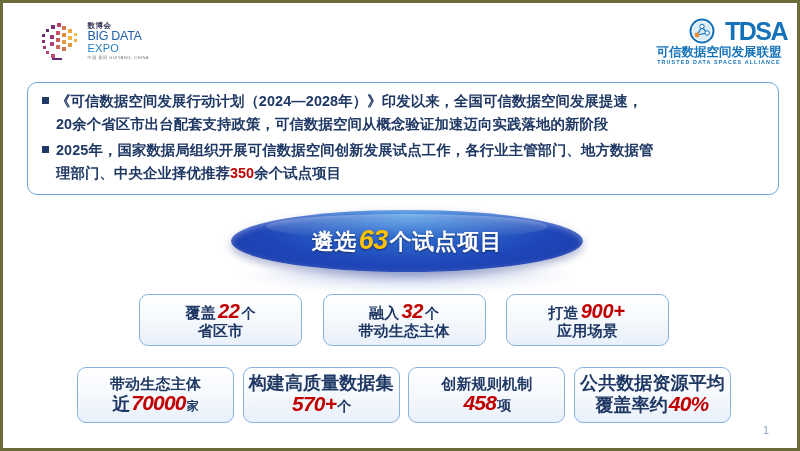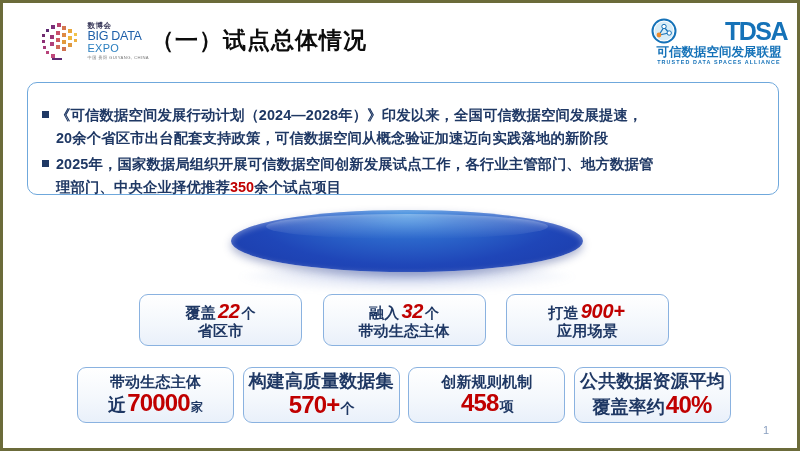--- a/index.html
+++ b/index.html
@@ -81,21 +81,21 @@
 
   .logo-tdsa {
     position: absolute;
     right: 10px; top: 14px;
     width: 136px; height: 50px;
     text-align: center;
   }
   .tdsa-top {
     display: flex;
     align-items: center;
-    justify-content: space-between;
+    justify-content: flex-end;
     height: 28px;
     gap: 8px;
   }
   .tdsa-node-mark {
     width: 26px; height: 26px;
     flex: 0 0 26px;
     margin-right: 2px;
   }
   .tdsa-word {
     font-size: 25px;
@@ -125,21 +125,21 @@
   .bullet-panel {
     position: absolute;
     left: 24px;
     top: 79px;
     width: 752px;
     height: 113px;
     border: 1.4px solid #6fa8dc;
     border-radius: 10px;
     background: #ffffff;
     box-sizing: border-box;
-    padding: 21px 14px 0 14px;
+    padding: 7px 14px 0 14px;
   }
   .bullet-row {
     display: flex;
     align-items: flex-start;
     margin-bottom: 3px;
   }
   .bullet-sq {
     width: 7px; height: 7px;
     background: #1f3864;
     flex: 0 0 7px;
@@ -263,22 +263,23 @@
   }
   .num {
     font-size: 20px;
     font-weight: bold;
     font-style: italic;
     color: #c00000;
     letter-spacing: -0.3px;
     padding: 0 2px;
   }
   .num-lg {
-    font-size: 24px;
-    font-weight: bold;
+    font-size: 21px;
+    font-weight: bold;
+    font-style: italic;
     color: #c00000;
     letter-spacing: -0.8px;
     padding: 0 1px;
   }
   .unit {
     font-size: 14px;
     font-weight: bold;
     color: #1f3864;
   }
   .unit-sm {
@@ -333,21 +334,20 @@
         </svg>
       </div>
       <div class="logo-text">
         <div class="logo-cn">数博会</div>
         <div class="logo-big">BIG DATA</div>
         <div class="logo-expo">EXPO</div>
         <div class="logo-sub">中国 贵阳 GUIYANG, CHINA</div>
       </div>
     </div>
 
-    <div class="slide-title">（一）试点总体情况</div>
 
     <div class="logo-tdsa">
       <div class="tdsa-top">
         <div class="tdsa-node-mark">
           <svg viewBox="0 0 26 26" width="26" height="26" aria-hidden="true">
             <circle cx="13" cy="13" r="11.5" fill="none" stroke="#1572b8" stroke-width="2"></circle>
             <circle cx="13" cy="13" r="9.5" fill="#d7ecf7"></circle>
             <line x1="8" y1="17" x2="13" y2="9" stroke="#1572b8" stroke-width="1.2"></line>
             <line x1="13" y1="9" x2="18" y2="15" stroke="#1572b8" stroke-width="1.2"></line>
             <line x1="8" y1="17" x2="18" y2="15" stroke="#1572b8" stroke-width="1.2"></line>
@@ -380,20 +380,21 @@
         <div>
           <span>理部门、中央企业择优推荐</span><span class="hl-red">350</span><span>余个试点项目</span>
         </div>
       </div>
     </div>
   </div>
 
   <div class="ellipse-shadow"></div>
   <div class="ellipse-banner">
     <div class="ellipse-gloss"></div>
+    <div class="banner-text"><span>遴选</span><span class="banner-num">63</span><span>个试点项目</span></div>
   </div>
 
   <div class="row-3">
 
     <div class="stat-box">
       <div class="stat-line"><span class="lbl">覆盖</span><span class="num">22</span><span class="unit">个</span></div>
       <div class="stat-line lbl">省区市</div>
     </div>
 
     <div class="stat-box">

